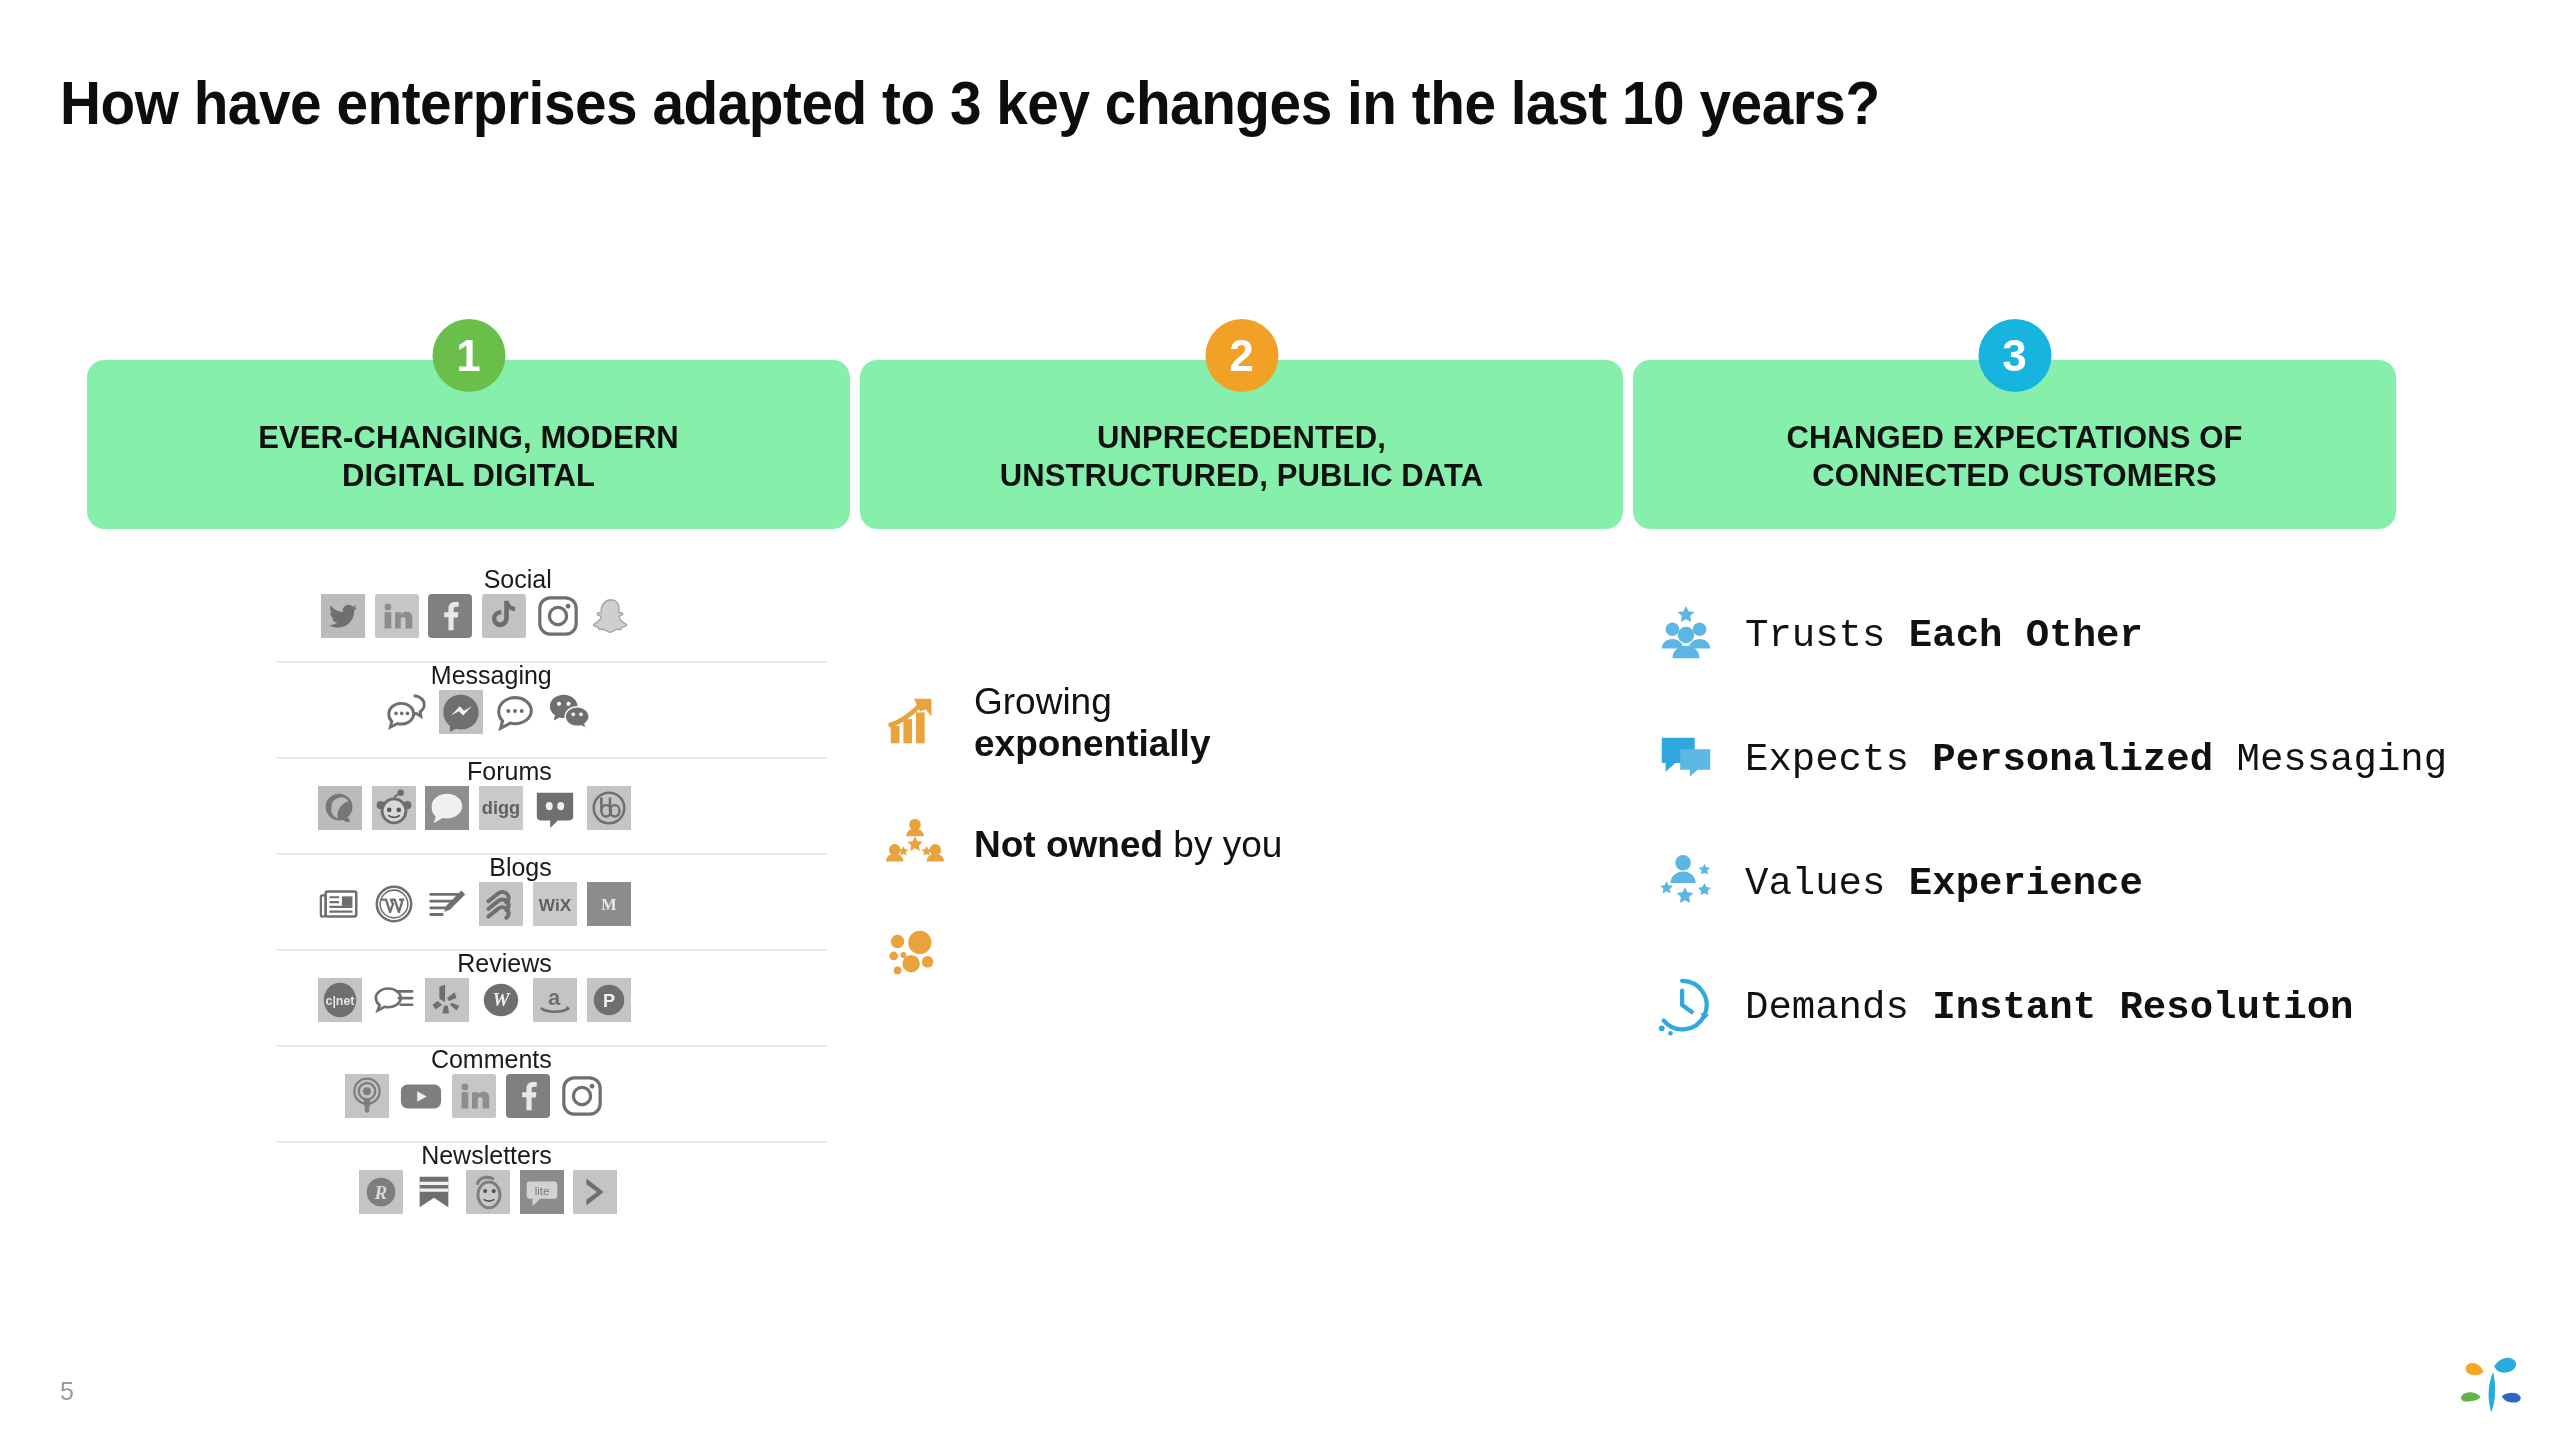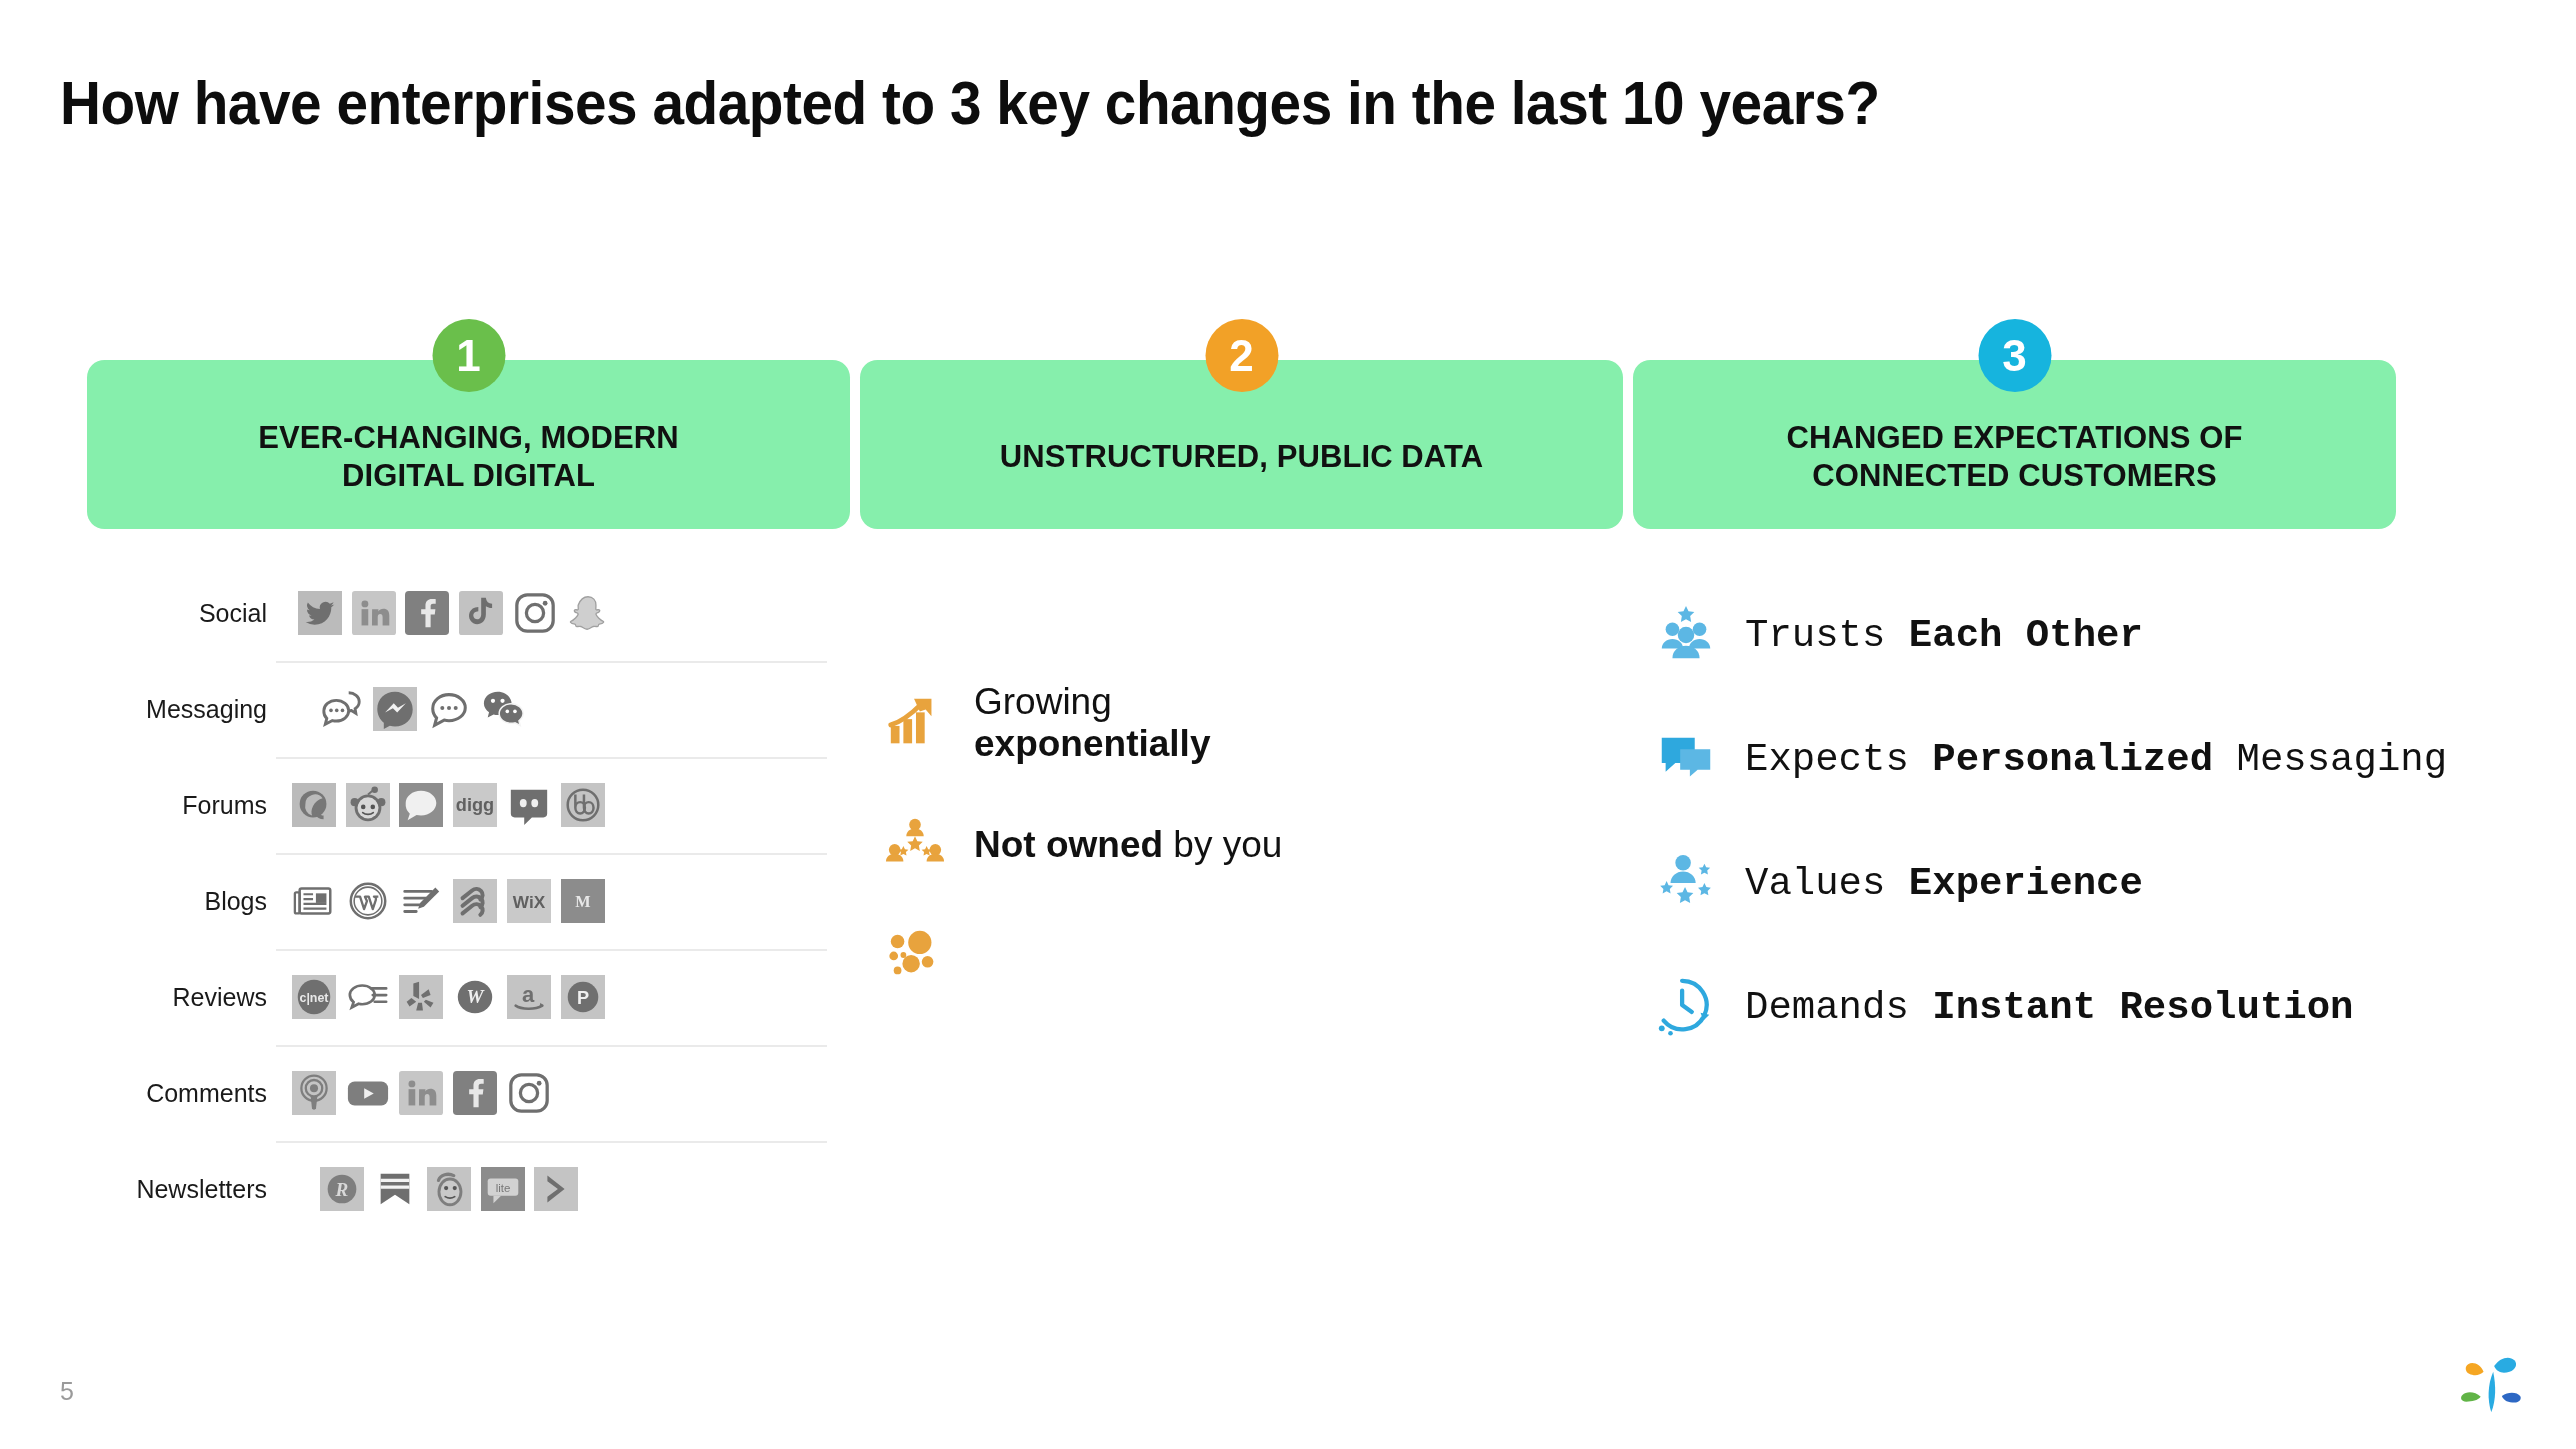--- a/index.html
+++ b/index.html
@@ -96,20 +96,21 @@
     position: absolute;
     top: 246px;
     left: 0;
     width: 763px;
   }
   .chan-row {
     position: relative;
     display: flex;
     align-items: center;
     height: 96px;
+    flex-direction: column;
   }
   .chan-row + .chan-row::before {
     content: "";
     position: absolute;
     left: 189px;
     right: 23px;
     top: 0;
     height: 1.9px;
     background: #EAEAEA;
   }
@@ -547,20 +548,21 @@
         </div>
       </div>
 
     </div>
   </div>
 
   <div class="col col-2">
     <div class="badge badge-2">2</div>
     <div class="card">
       <div class="card-title">
+        <div>UNPRECEDENTED,</div>
         <div>UNSTRUCTURED, PUBLIC DATA</div>
       </div>
     </div>
 
     <div class="bullets-2">
 
       <div class="bullet">
         <span class="bullet-ico">
           <svg width="60" height="60" viewBox="0 0 62 62">
             <rect x="6" y="34" width="9" height="18" fill="#E8A33D"></rect>

